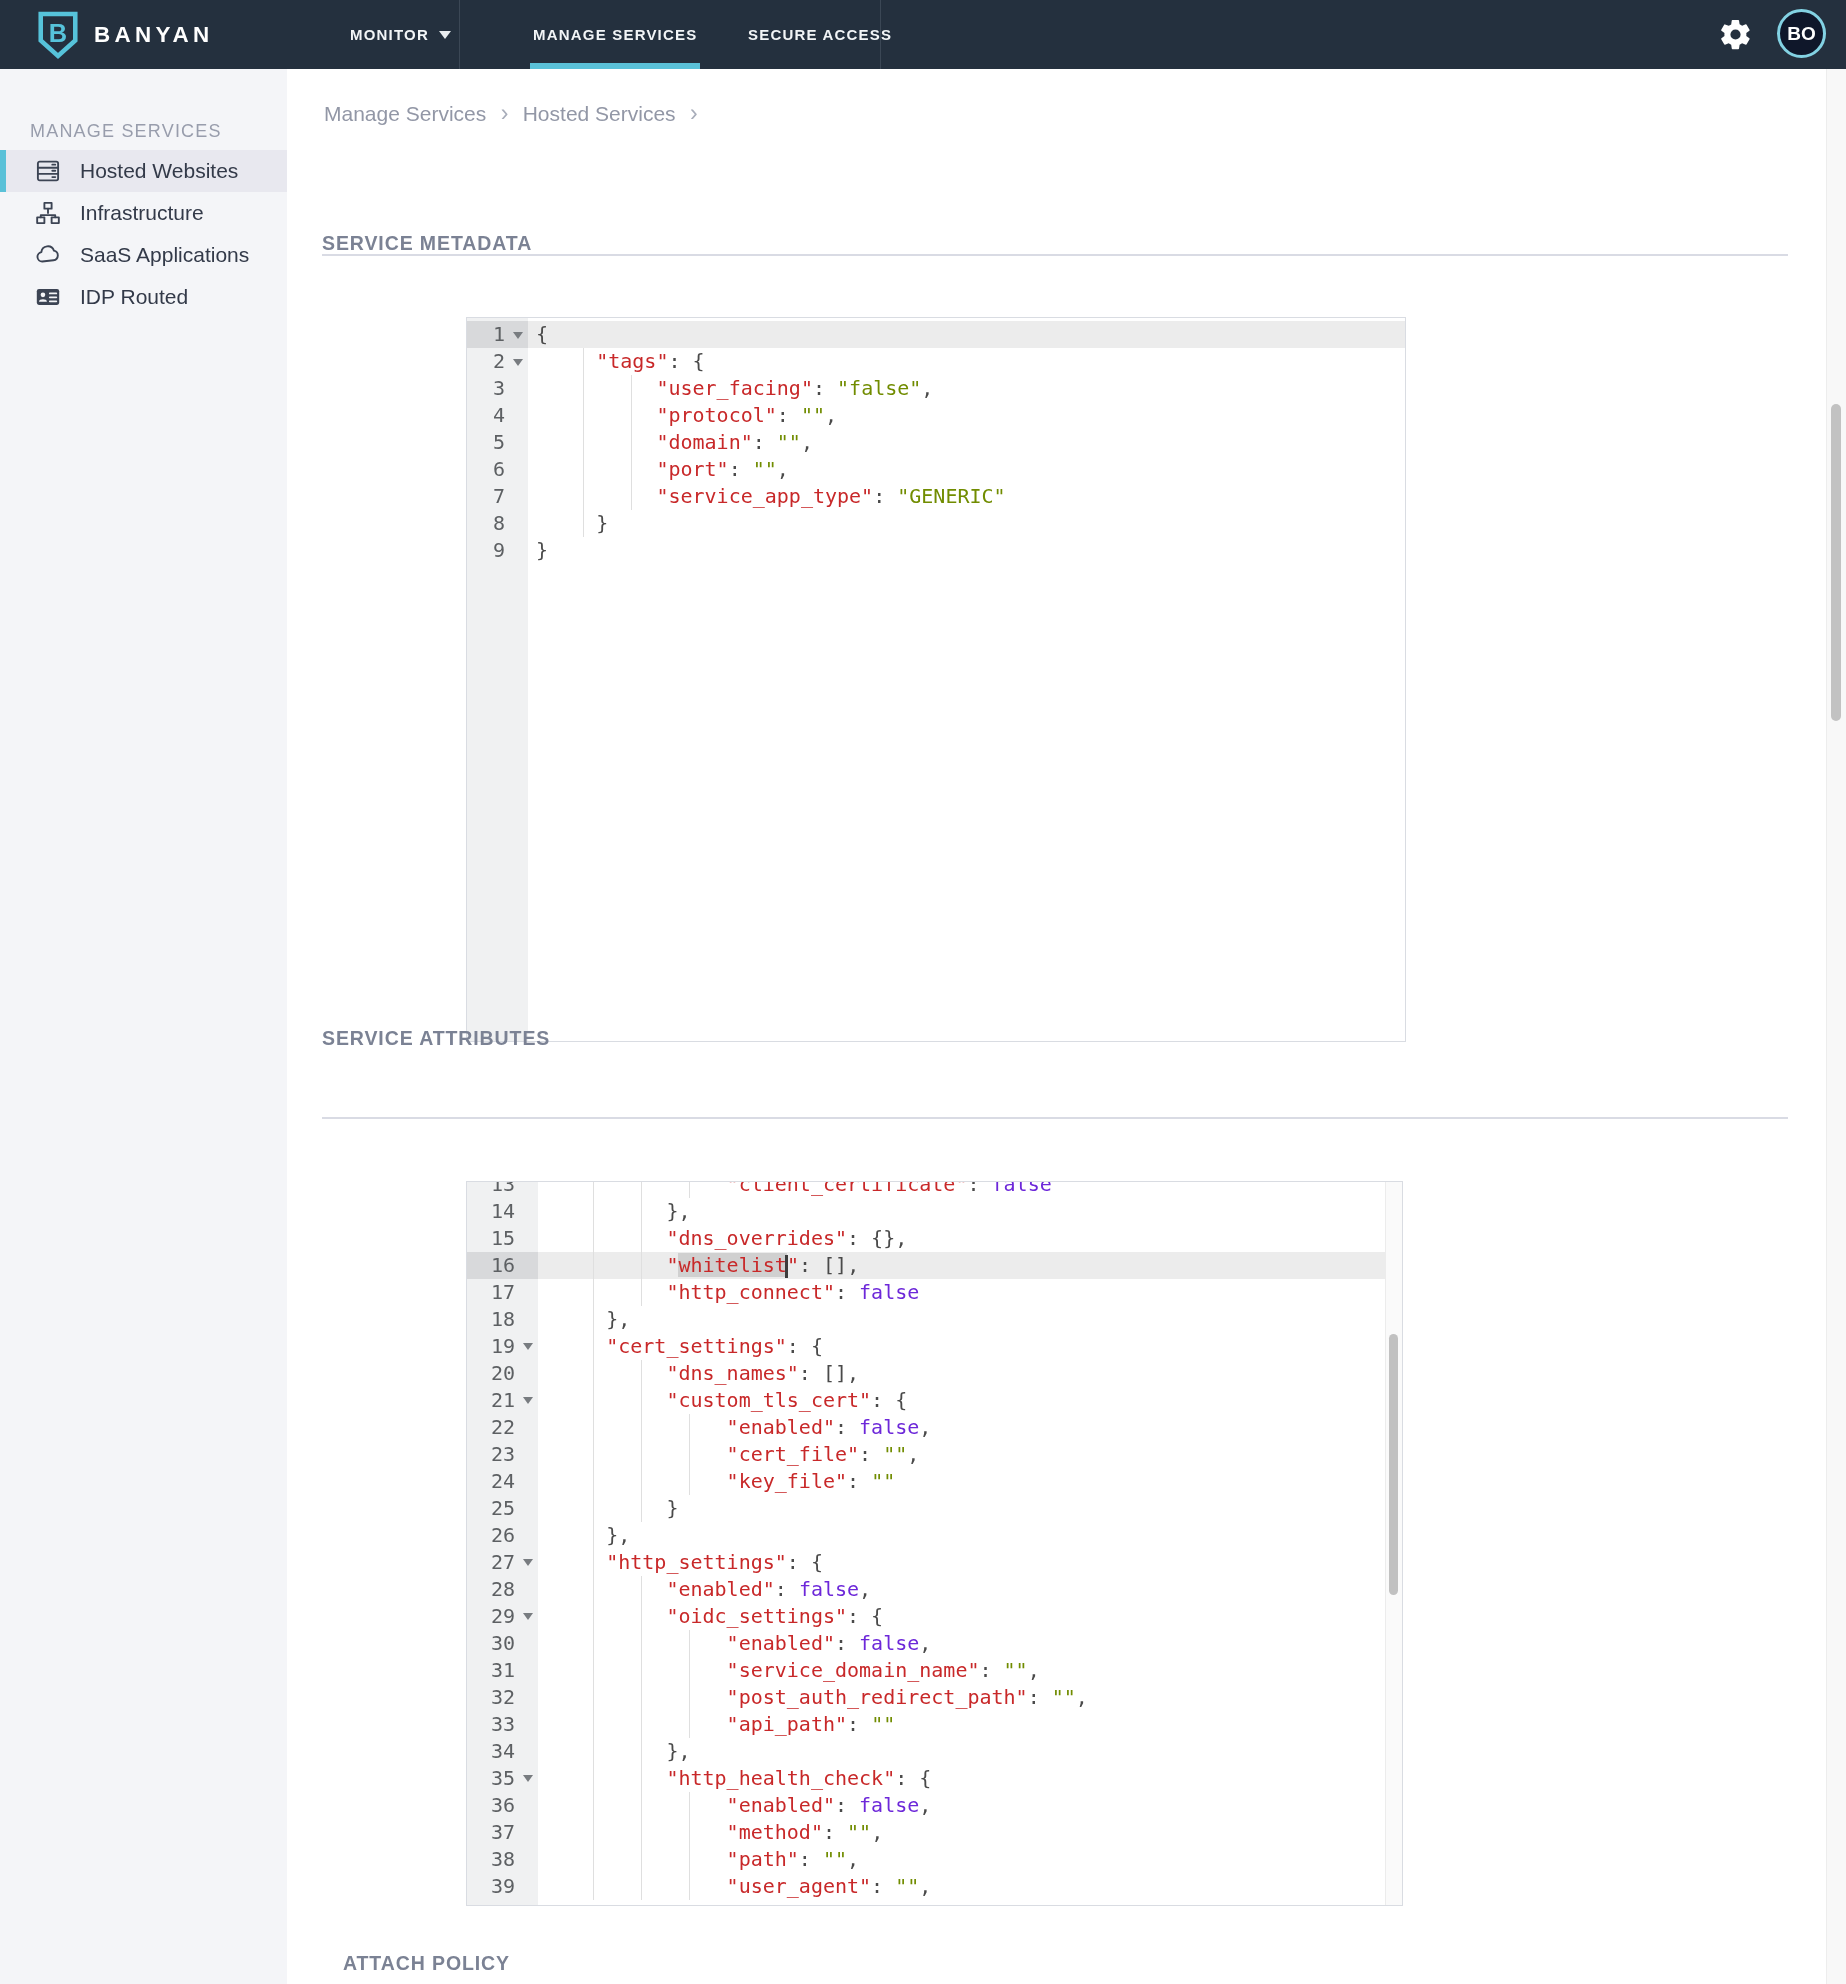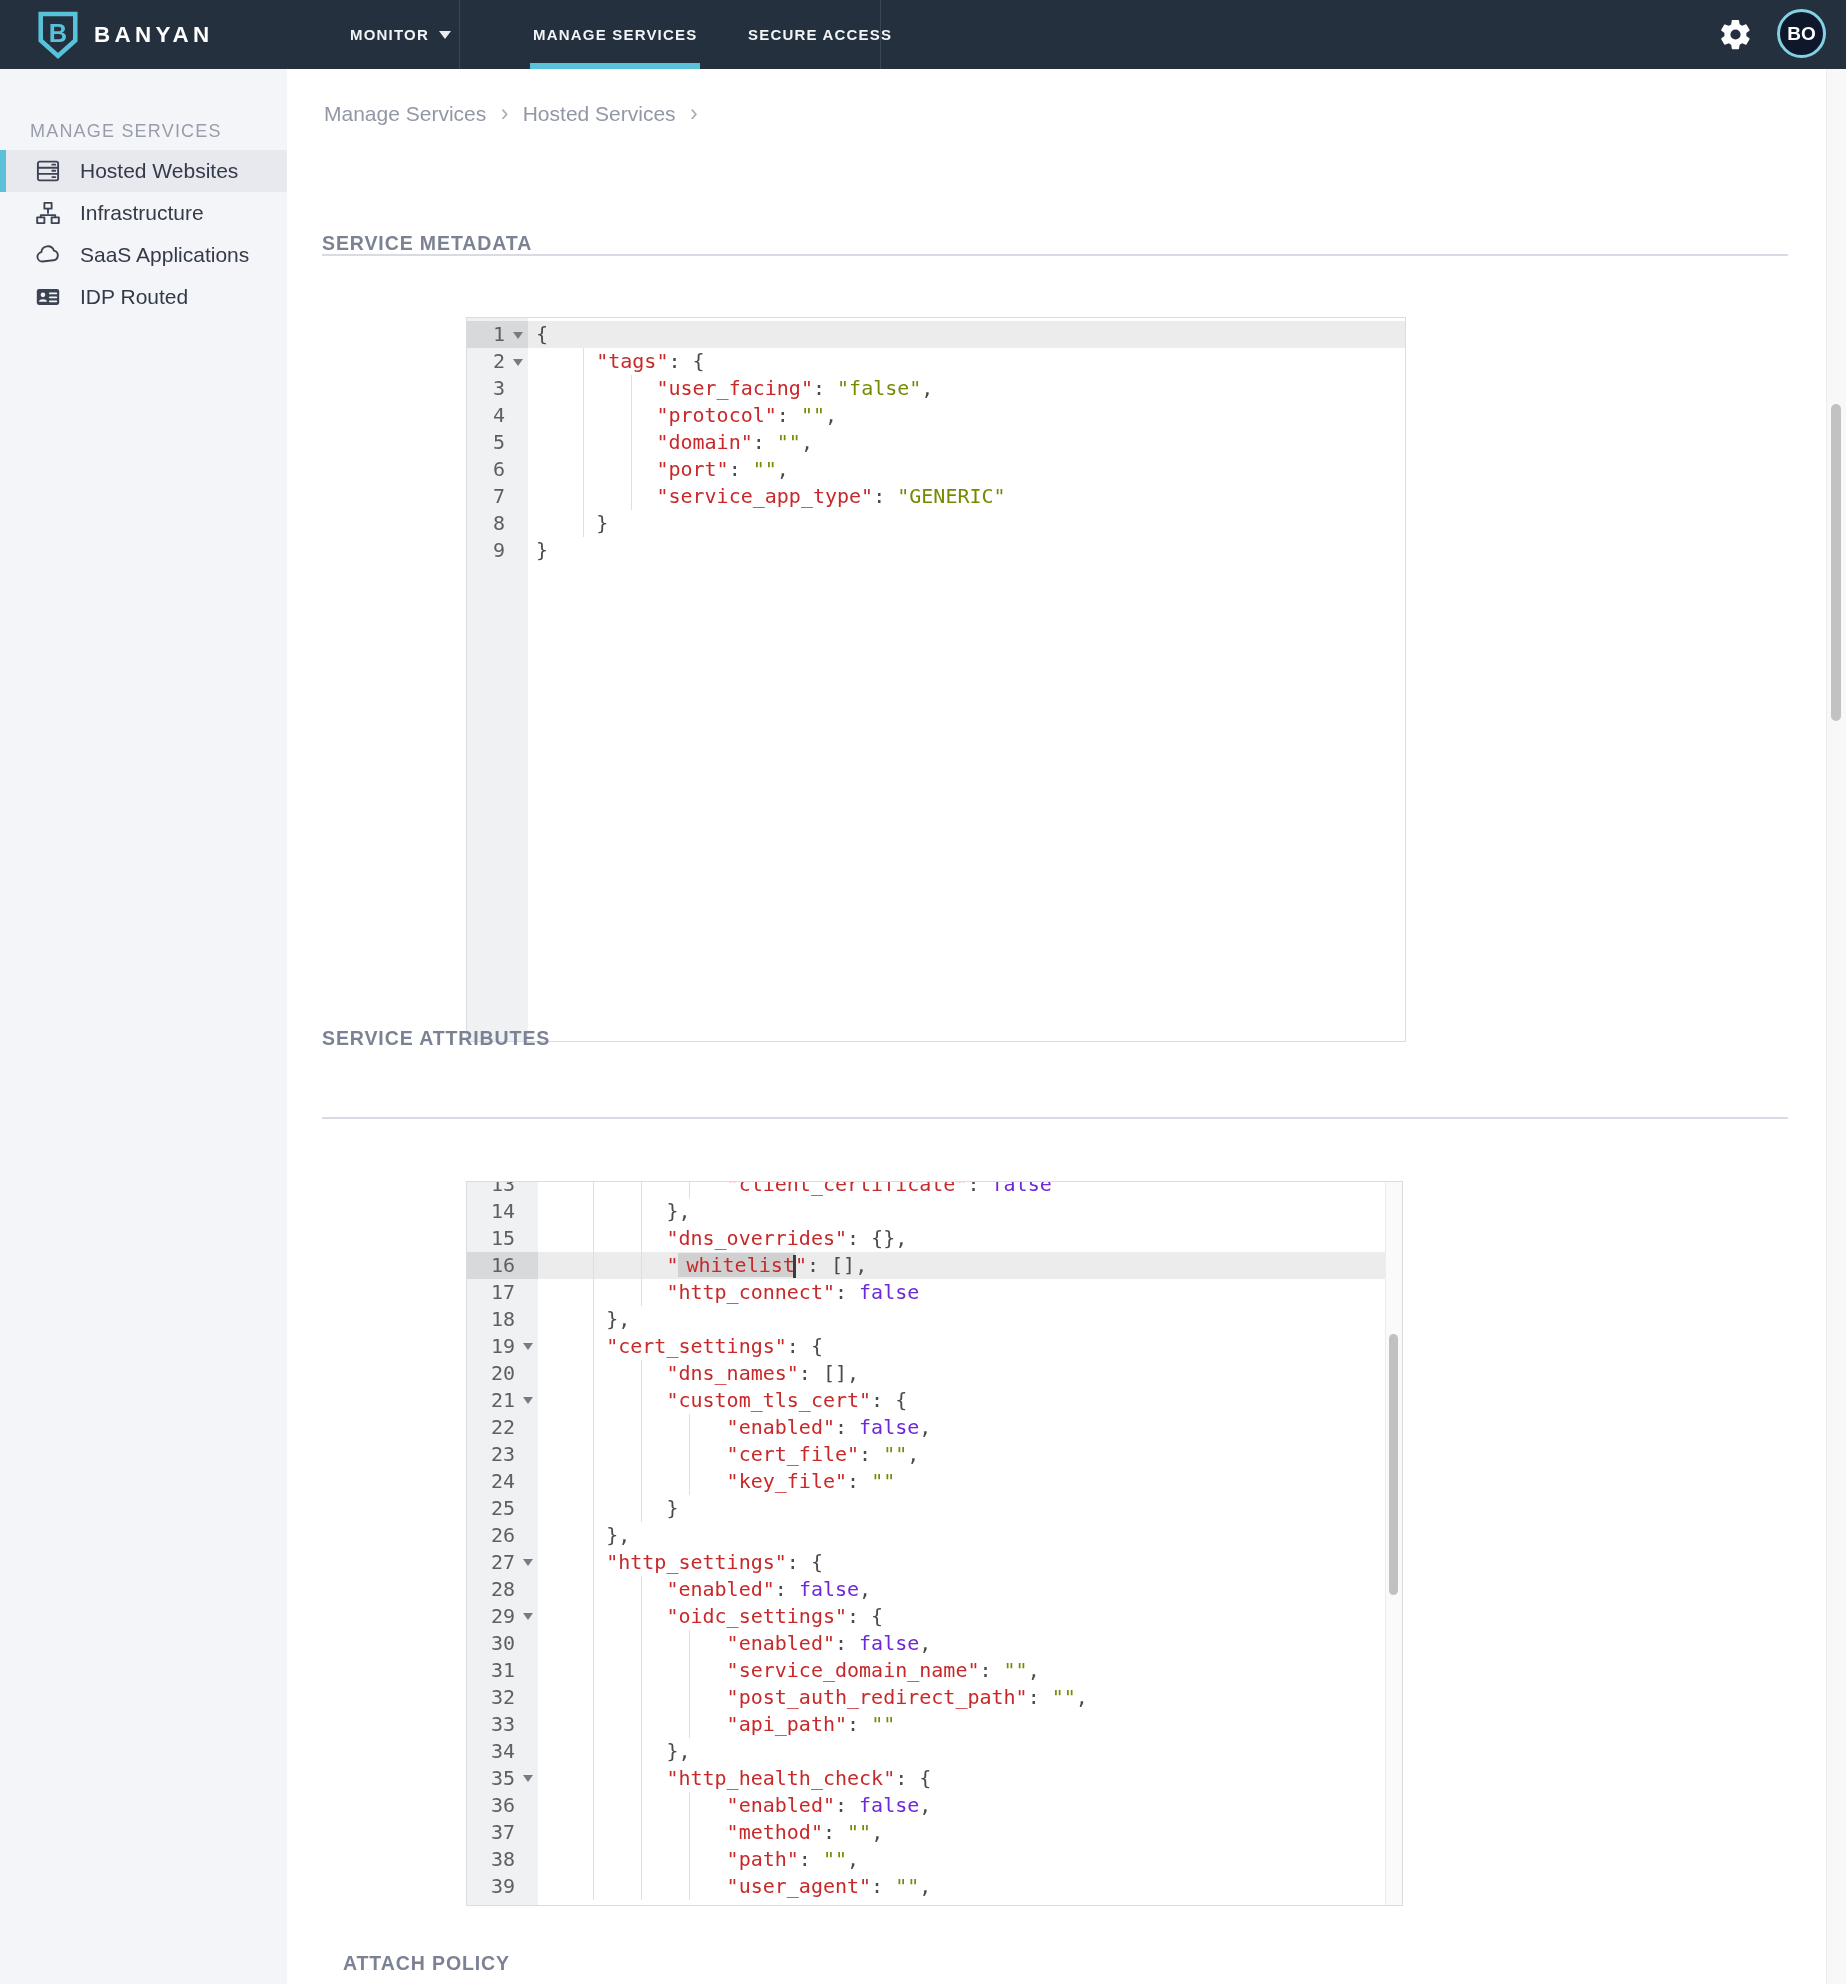--- a/index.html
+++ b/index.html
@@ -55,21 +55,21 @@
   .row{height:27px;line-height:27px;font-family:"DejaVu Sans Mono",monospace;font-size:20px;
        white-space:pre;color:#4a4a4a;padding-left:8px;}
   .row.ractive{background:#ececec;}
   .ind{display:inline-block;height:27px;vertical-align:top;
        background-image:repeating-linear-gradient(to right,
          transparent 0,transparent calc(4ch - 1.4px),#dfdfdf calc(4ch - 1.4px),#dfdfdf 4ch);}
   .t-k{color:#c82829;}
   .t-s{color:#718c00;}
   .t-b{color:#6d28d9;}
   .t-p{color:#4a4a4a;}
-  .t-ksel{color:#c82829;background:#d0d0d0;padding-left:8px;}
+  .t-ksel{color:#c82829;background:#d0d0d0;}
   .t-cur{display:inline-block;width:2.2px;height:23px;background:#3c3c3c;vertical-align:middle;margin:0 -0.7px 0 -1.4px;}
 
   
   .ed-sb{position:absolute;top:0;right:0;bottom:0;width:16px;background:#fafafa;border-left:1.4px solid #ececec;}
   .ed-sb-thumb{position:absolute;left:2.9px;width:9.4px;background:#c1c1c1;border-radius:5px;cursor:pointer;}
   .page-sb{position:absolute;top:69px;right:0;bottom:0;width:19px;background:#f8f8f8;border-left:1.4px solid #ededed;}
   .page-sb-thumb{position:absolute;left:4.3px;width:9.4px;background:#c2c2c2;border-radius:5px;cursor:pointer;}
 </style>
 </head>
 <body>

